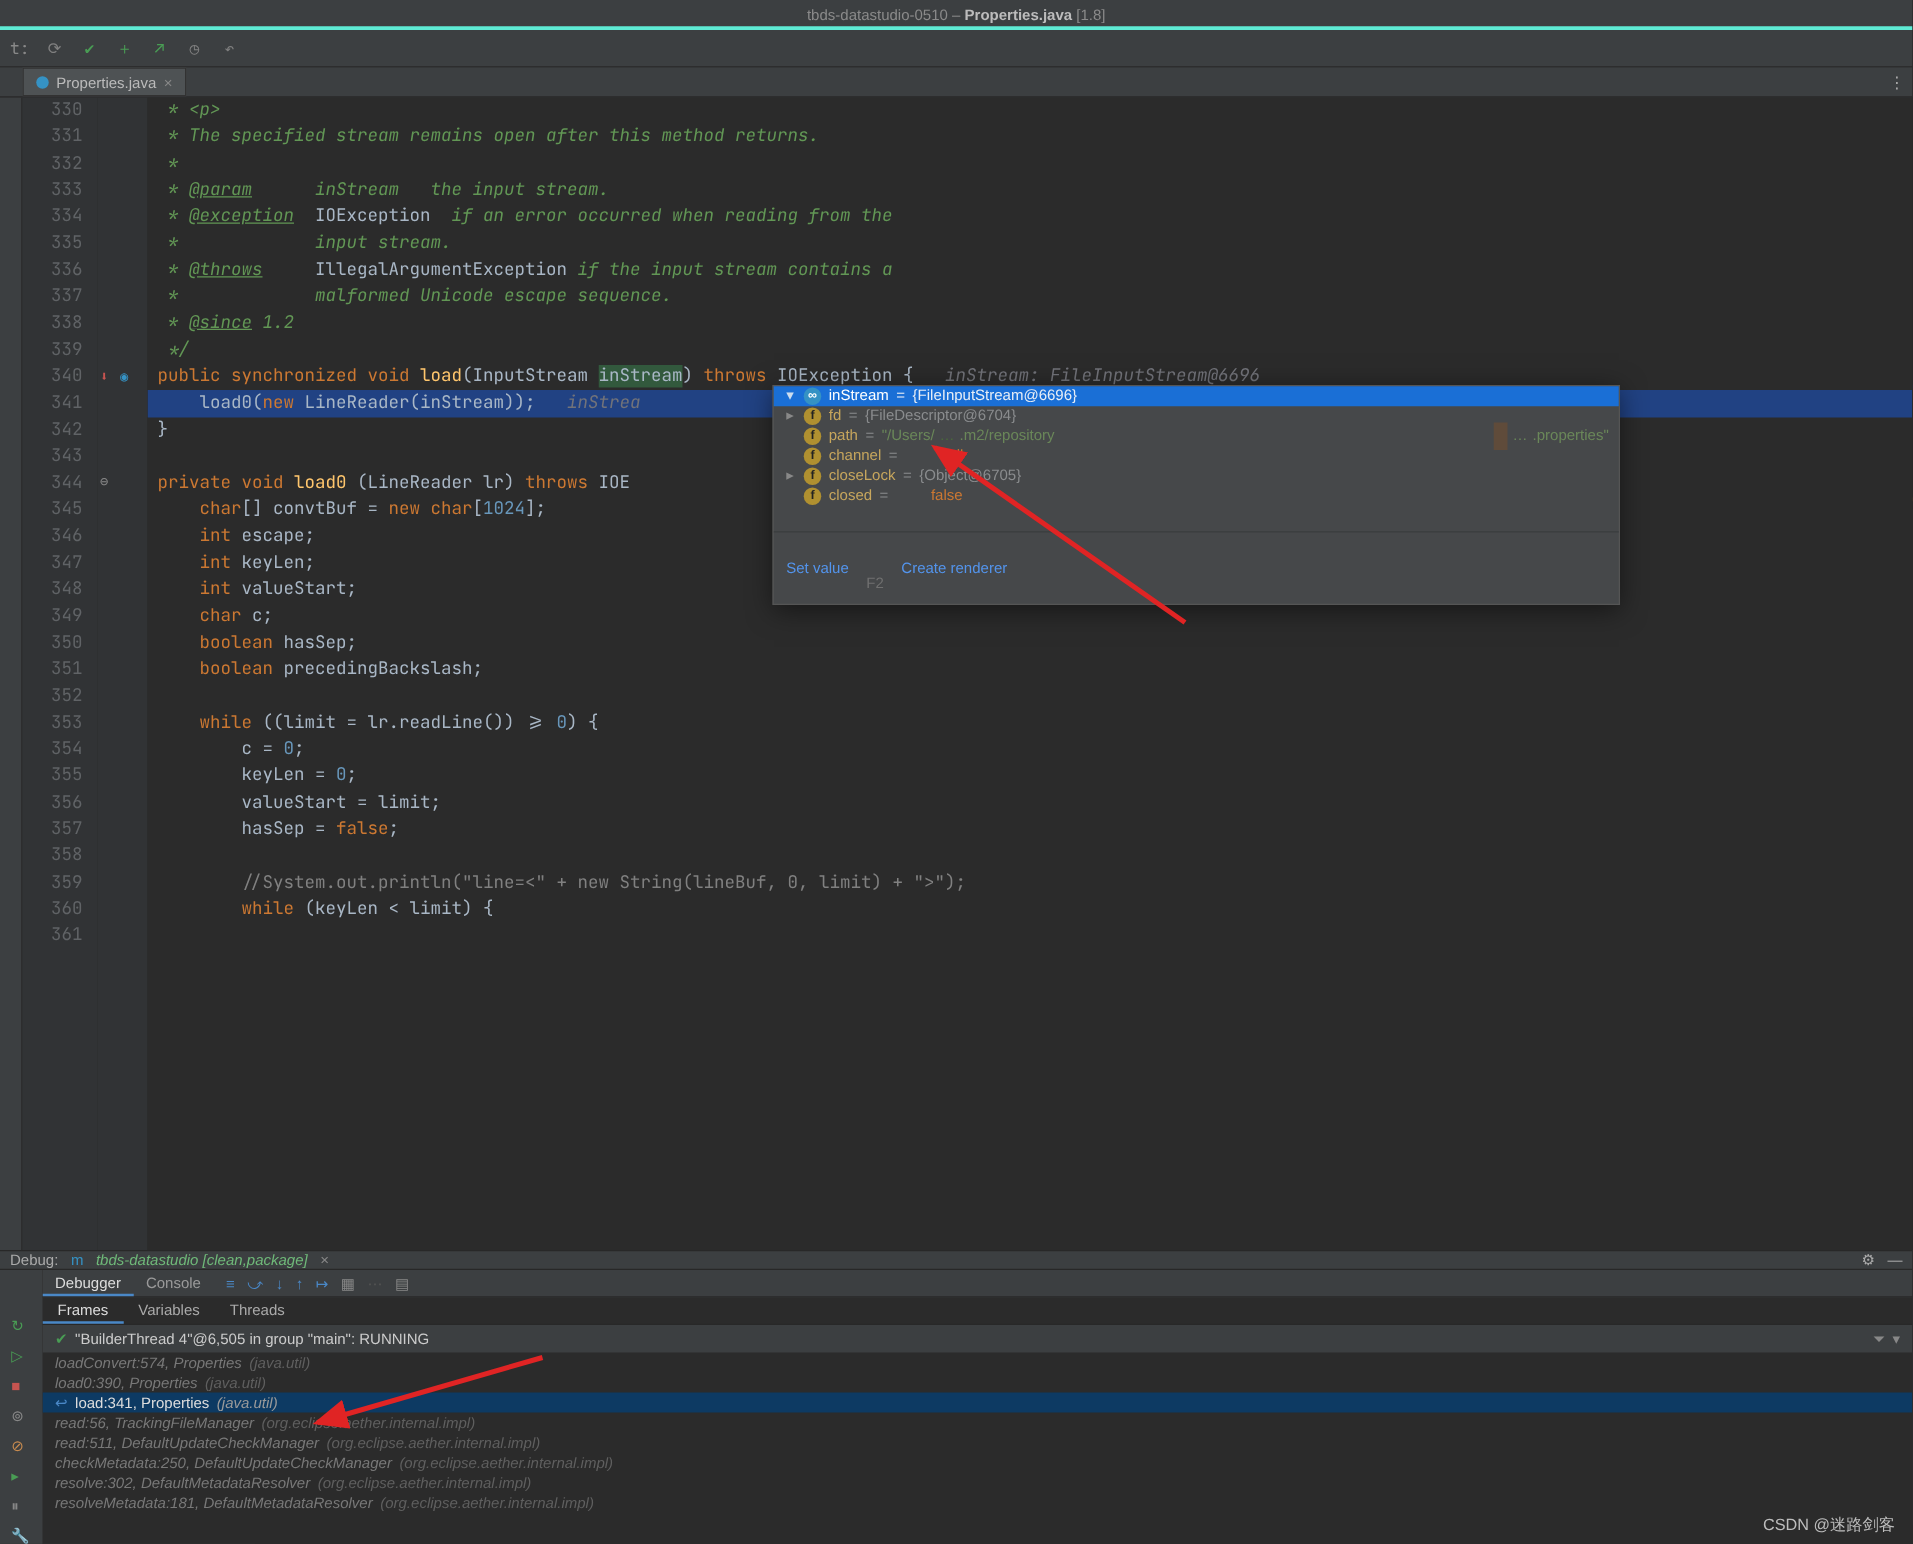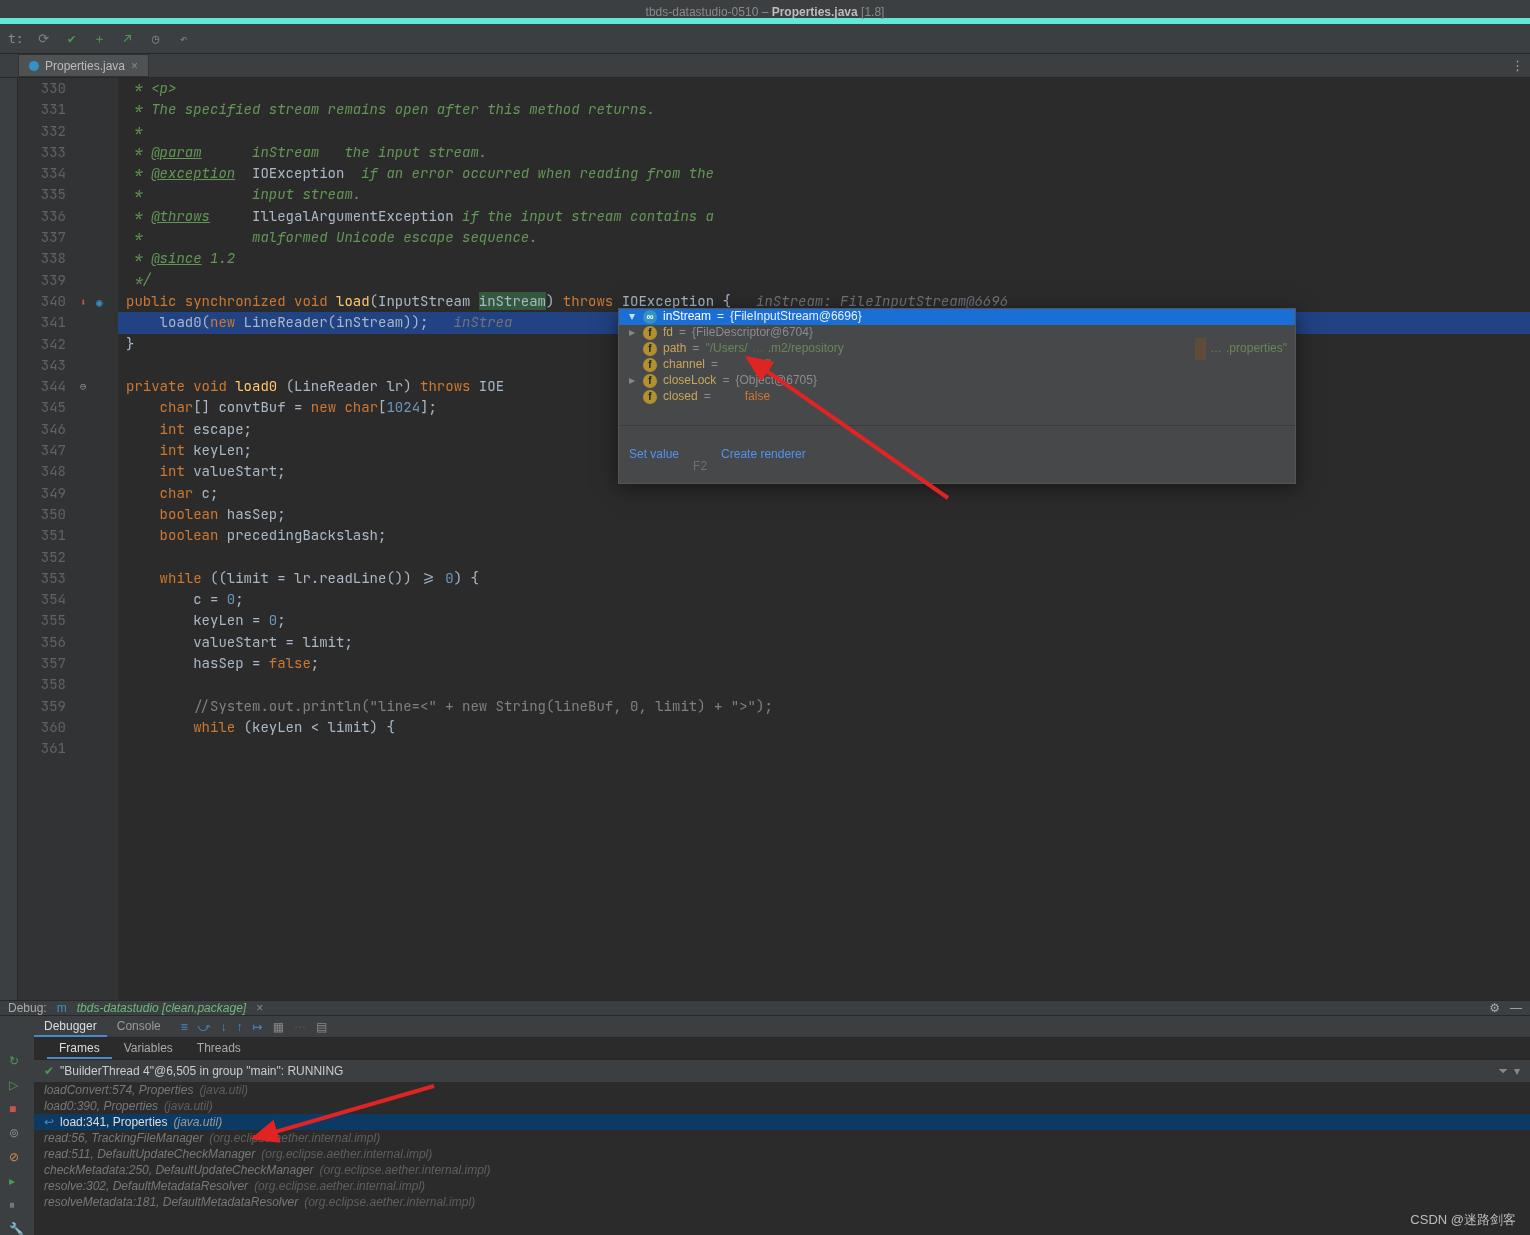--- a/index.html
+++ b/index.html
@@ -16,21 +16,21 @@
 }
 
 .titlebar {
   height: 24px;
   background: #3c3f41;
   color: #8a8a8a;
   text-align: center;
   line-height: 24px;
   font-family: -apple-system, sans-serif;
   font-size: 12px;
-  border-bottom: 6px solid #5eead4;
+  border-bottom: 3px solid #5eead4;
 }
 .titlebar b { color: #bcbcbc; font-weight: 600; }
 
 .toolbar {
   height: 30px;
   background: #3c3f41;
   display: flex;
   align-items: center;
   gap: 12px;
   padding: 0 8px;
@@ -474,21 +474,21 @@
           <span style="color:#4a88c7;">≡</span>
           <span>⤻</span>
           <span>↓</span>
           <span>↑</span>
           <span>↦</span>
           <span style="color:#888">▦</span>
           <span style="color:#555">⋯</span>
           <span style="margin-left:auto;margin-right:8px;color:#888;">▤</span>
         </div>
       </div>
-      <div class="subtabs" style="padding-left:13px;">
+      <div class="subtabs" style="padding-left:0;">
         <div class="t a">Frames</div>
         <div class="t">Variables</div>
         <div class="t">Threads</div>
       </div>
       <div class="threadline">
         <span class="chk">✔</span>
         <span>"BuilderThread 4"@6,505 in group "main": RUNNING</span>
         <span class="right">
           <span>⏷</span>
           <span>▾</span>

